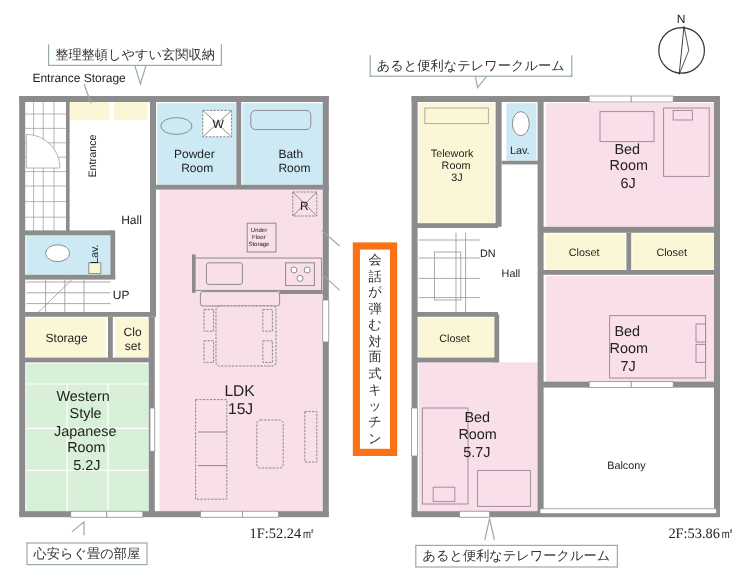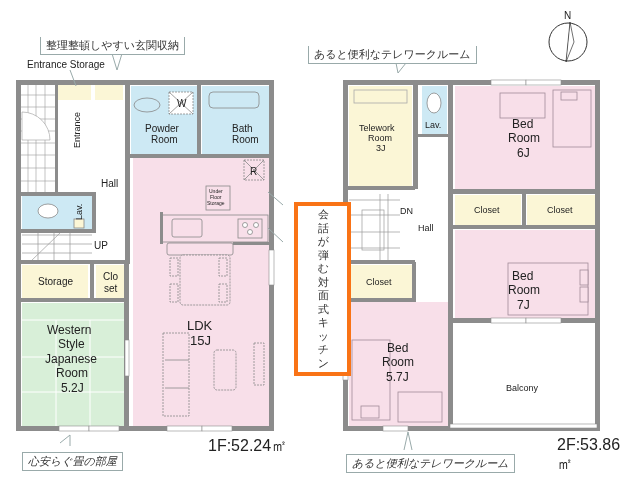--- a/index.html
+++ b/index.html
@@ -1,22 +1,22 @@
 <!DOCTYPE html>
 <html><head>
 <meta charset="utf-8">
 <style>
   html,body{margin:0;padding:0;background:#ffffff;}
   body{width:620px;height:481px;position:relative;overflow:hidden;font-family:"DejaVu Sans","Liberation Sans",sans-serif;}
   svg{position:absolute;left:0;top:0;}
   .lbl{font-family:"Liberation Sans","DejaVu Sans",sans-serif;fill:#222;}
   .callout{position:absolute;background:#fff;border:1px solid #9aa;border-top:none;font-size:11px;color:#333;padding:1px 5px;white-space:nowrap;font-family:"DejaVu Sans",sans-serif;}
-  .callout.boxed{border:1px solid #9aa;font-style:italic;}
-  .vcallout{position:absolute;background:#fff;border:4px solid #f97316;font-size:11px;color:#333;width:13px;line-height:13.5px;padding:2px 18px;text-align:right;font-family:"DejaVu Sans",sans-serif;}
-  .area{position:absolute;font-family:Liberation Sans, sans-serif;font-size:16px;color:#222;}
+  .callout.boxed{border:1px solid #9aa;}
+  .vcallout{position:absolute;background:#fff;border:6px solid #f97316;font-size:11px;color:#333;width:13px;line-height:13.5px;padding:2px 6px;text-align:center;font-family:"DejaVu Sans",sans-serif;}
+  .area{position:absolute;font-family:Liberation Serif, serif;font-size:12px;color:#222;}
 </style>
 </head>
 <body>
 
 <svg width="620" height="481" viewBox="0 0 620 481">
 
   <g>
 
     <rect x="20" y="83" width="35" height="130" fill="#ffffff"></rect>
     <rect x="58" y="85" width="33" height="15" fill="#fbf6d6"></rect>

